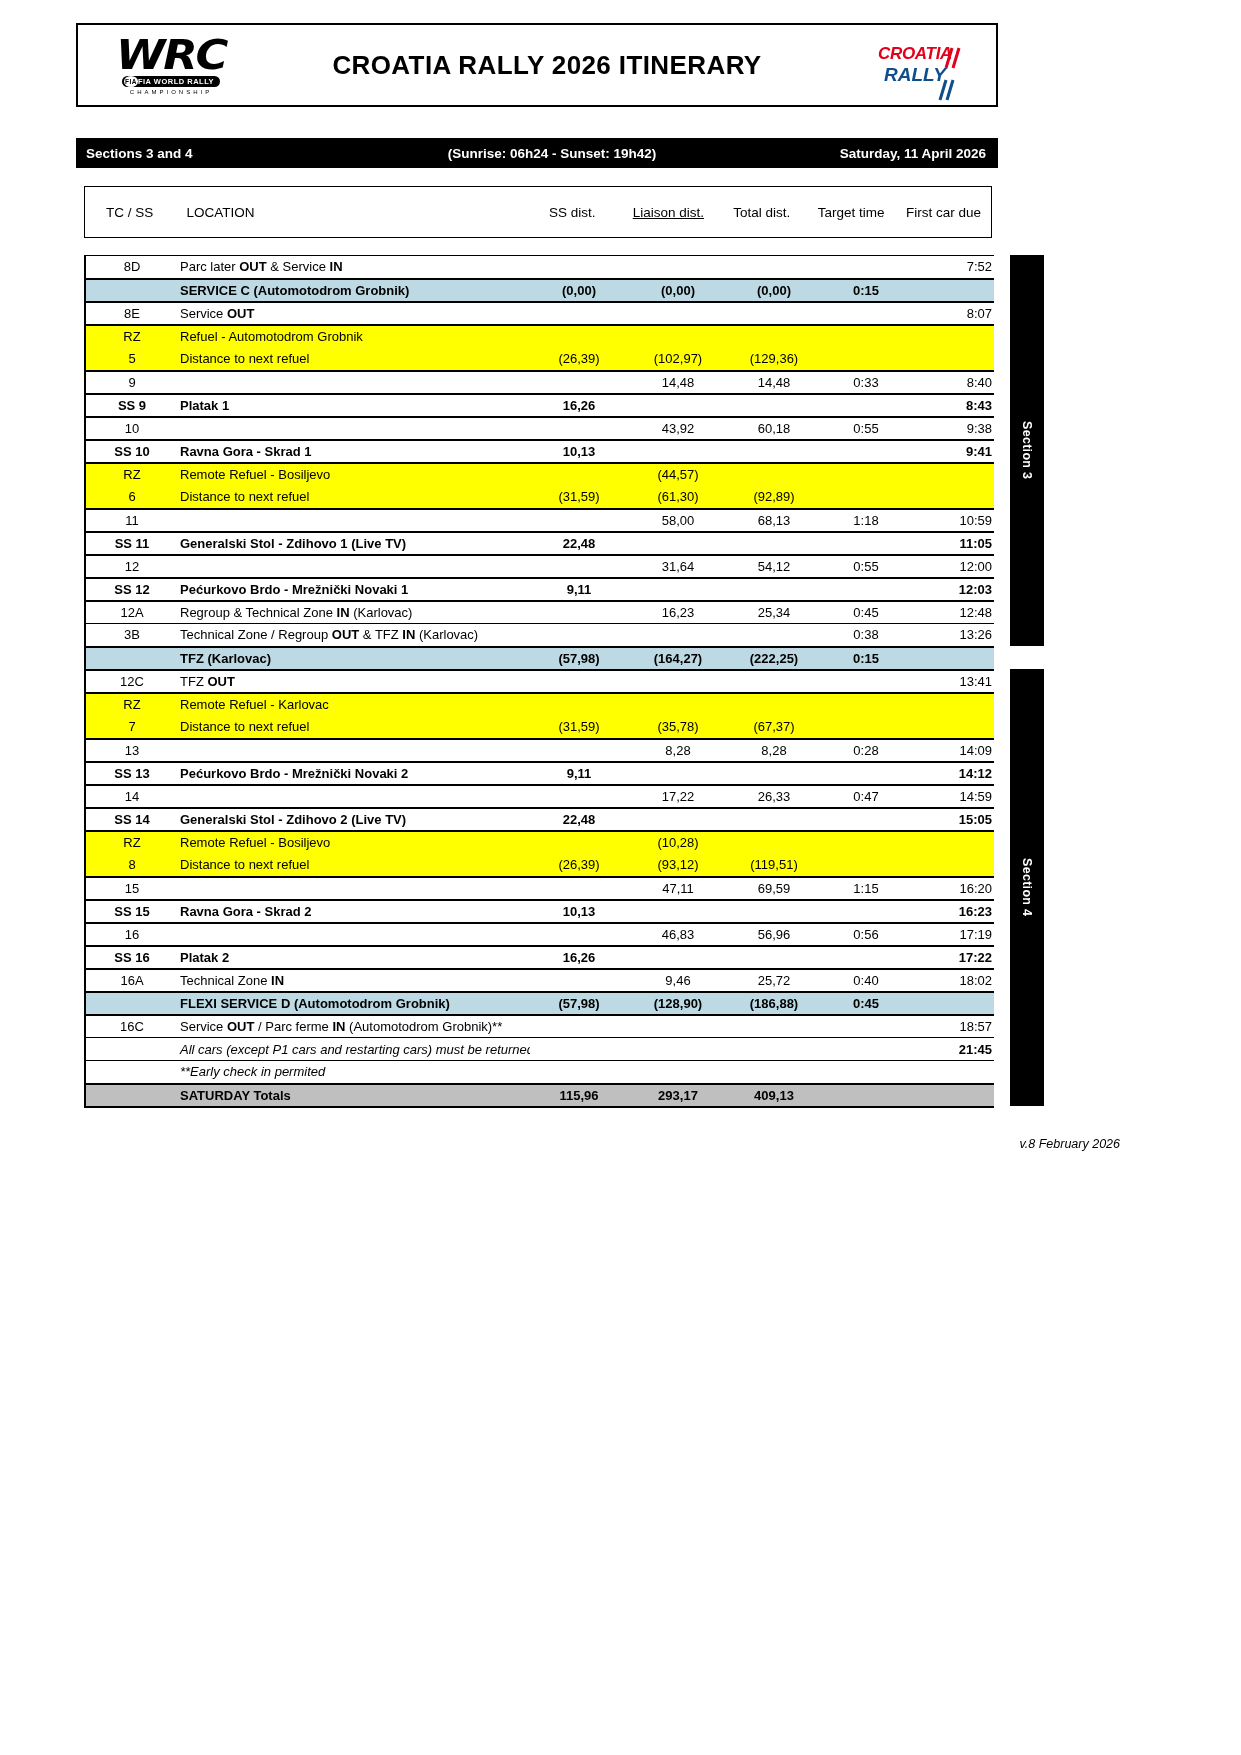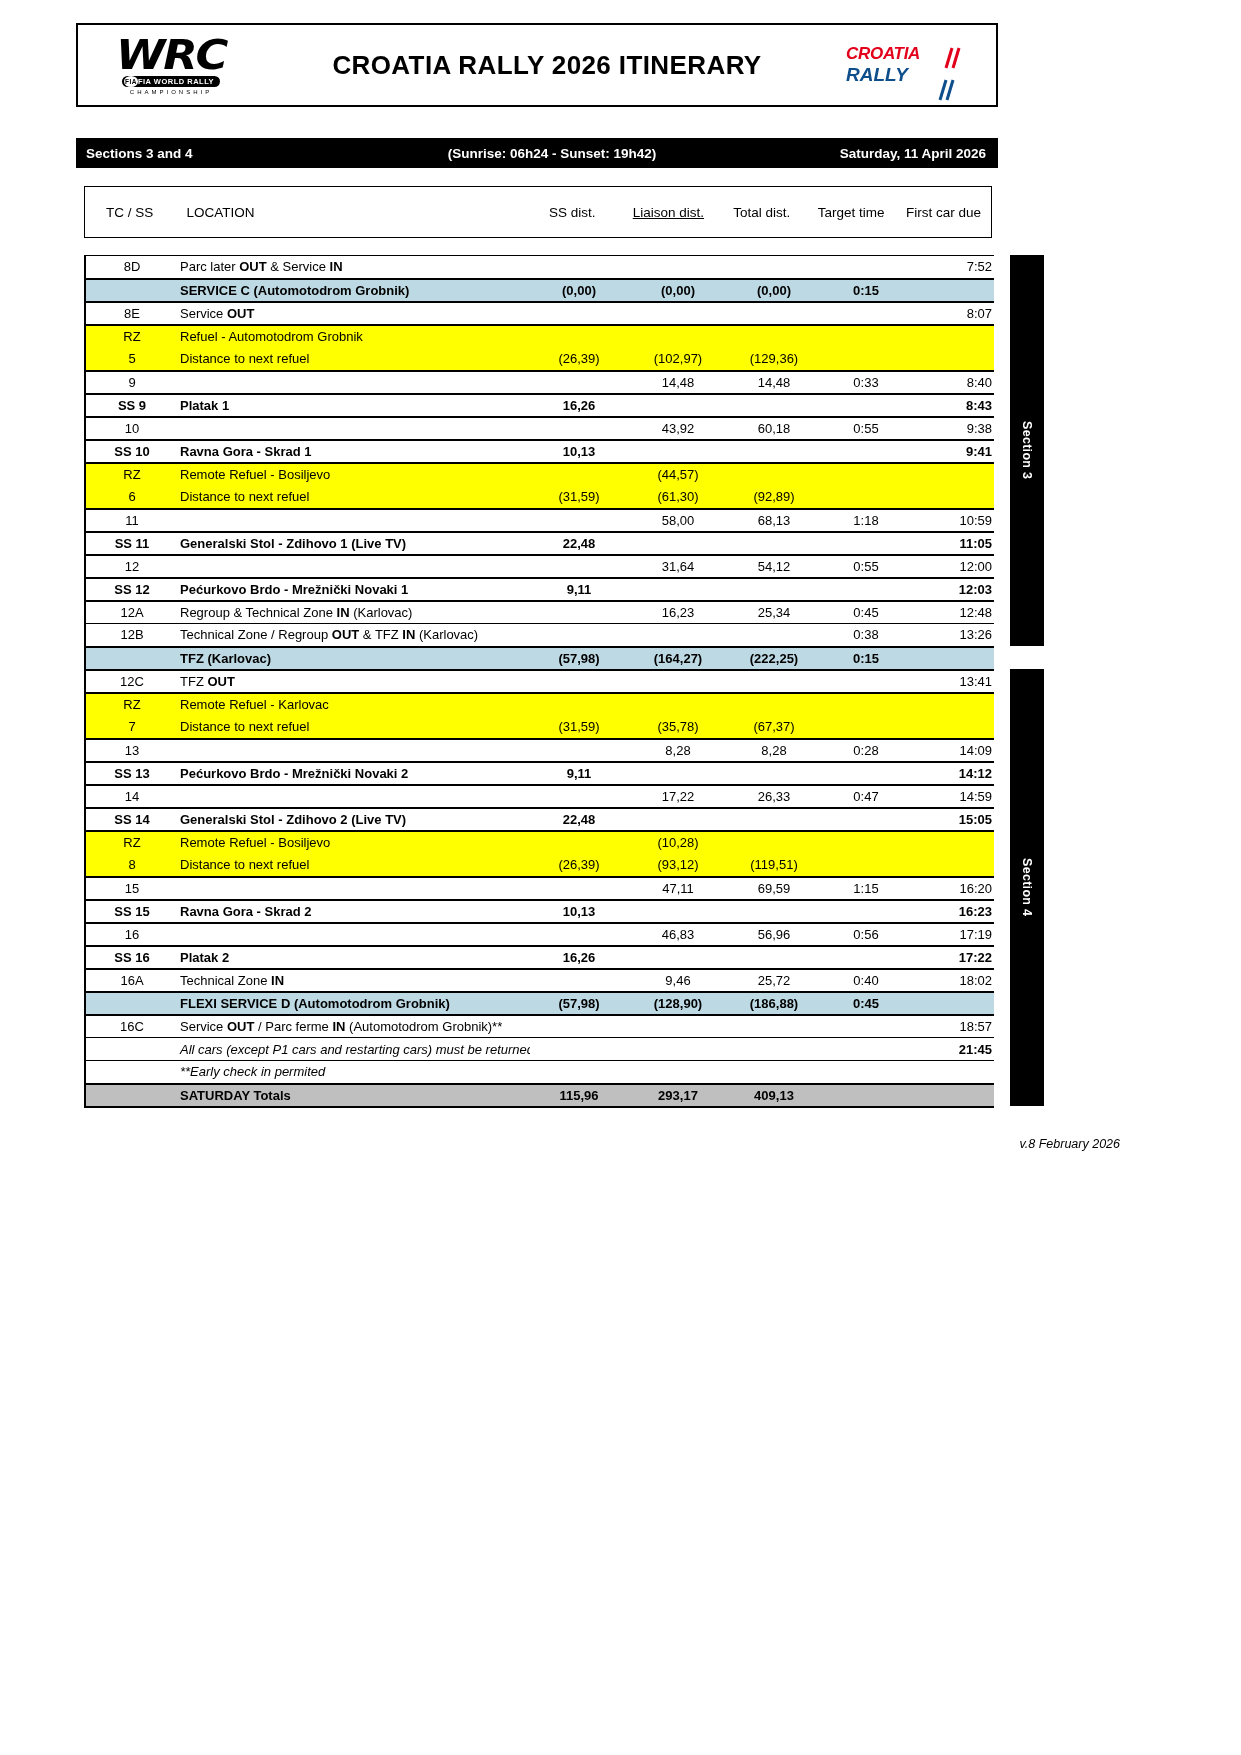--- a/index.html
+++ b/index.html
@@ -78,20 +78,21 @@
   .banner-title {
     flex: 1;
     text-align: center;
     font-size: 26px;
     font-weight: bold;
     letter-spacing: 0.4px;
     color: #000;
   }
   .cro-logo {
     width: 150px;
+    text-align: center;
     position: relative;
     padding-right: 12px;
   }
   .cro-top {
     font-size: 17px; font-weight: bold; font-style: italic;
     color: #e2001a; letter-spacing: -0.3px;
   }
   .cro-bot {
     font-size: 19px; font-weight: bold; font-style: italic;
     color: #0d4e8b; letter-spacing: 0px;
@@ -412,21 +413,21 @@
           <tr class="r-white">
             <td class="tc">12A</td>
             <td class="loc"><span class="reg">Regroup &amp; Technical Zone </span><span class="b">IN</span><span class="reg"> (Karlovac)</span></td>
             <td class="num"></td>
             <td class="num">16,23</td>
             <td class="num">25,34</td>
             <td class="num">0:45</td>
             <td class="fc">12:48</td>
           </tr>
           <tr class="r-white">
-            <td class="tc">12B</td>
+            <td class="tc">3B</td>
             <td class="loc"><span class="reg">Technical Zone / Regroup </span><span class="b">OUT</span><span class="reg"> &amp; TFZ </span><span class="b">IN</span><span class="reg"> (Karlovac)</span></td>
             <td class="num"></td>
             <td class="num"></td>
             <td class="num"></td>
             <td class="num">0:38</td>
             <td class="fc">13:26</td>
           </tr>
           <tr class="r-blue thick-top thick-bot">
             <td class="tc"></td>
             <td class="loc"><span class="b">TFZ (Karlovac)</span></td>

